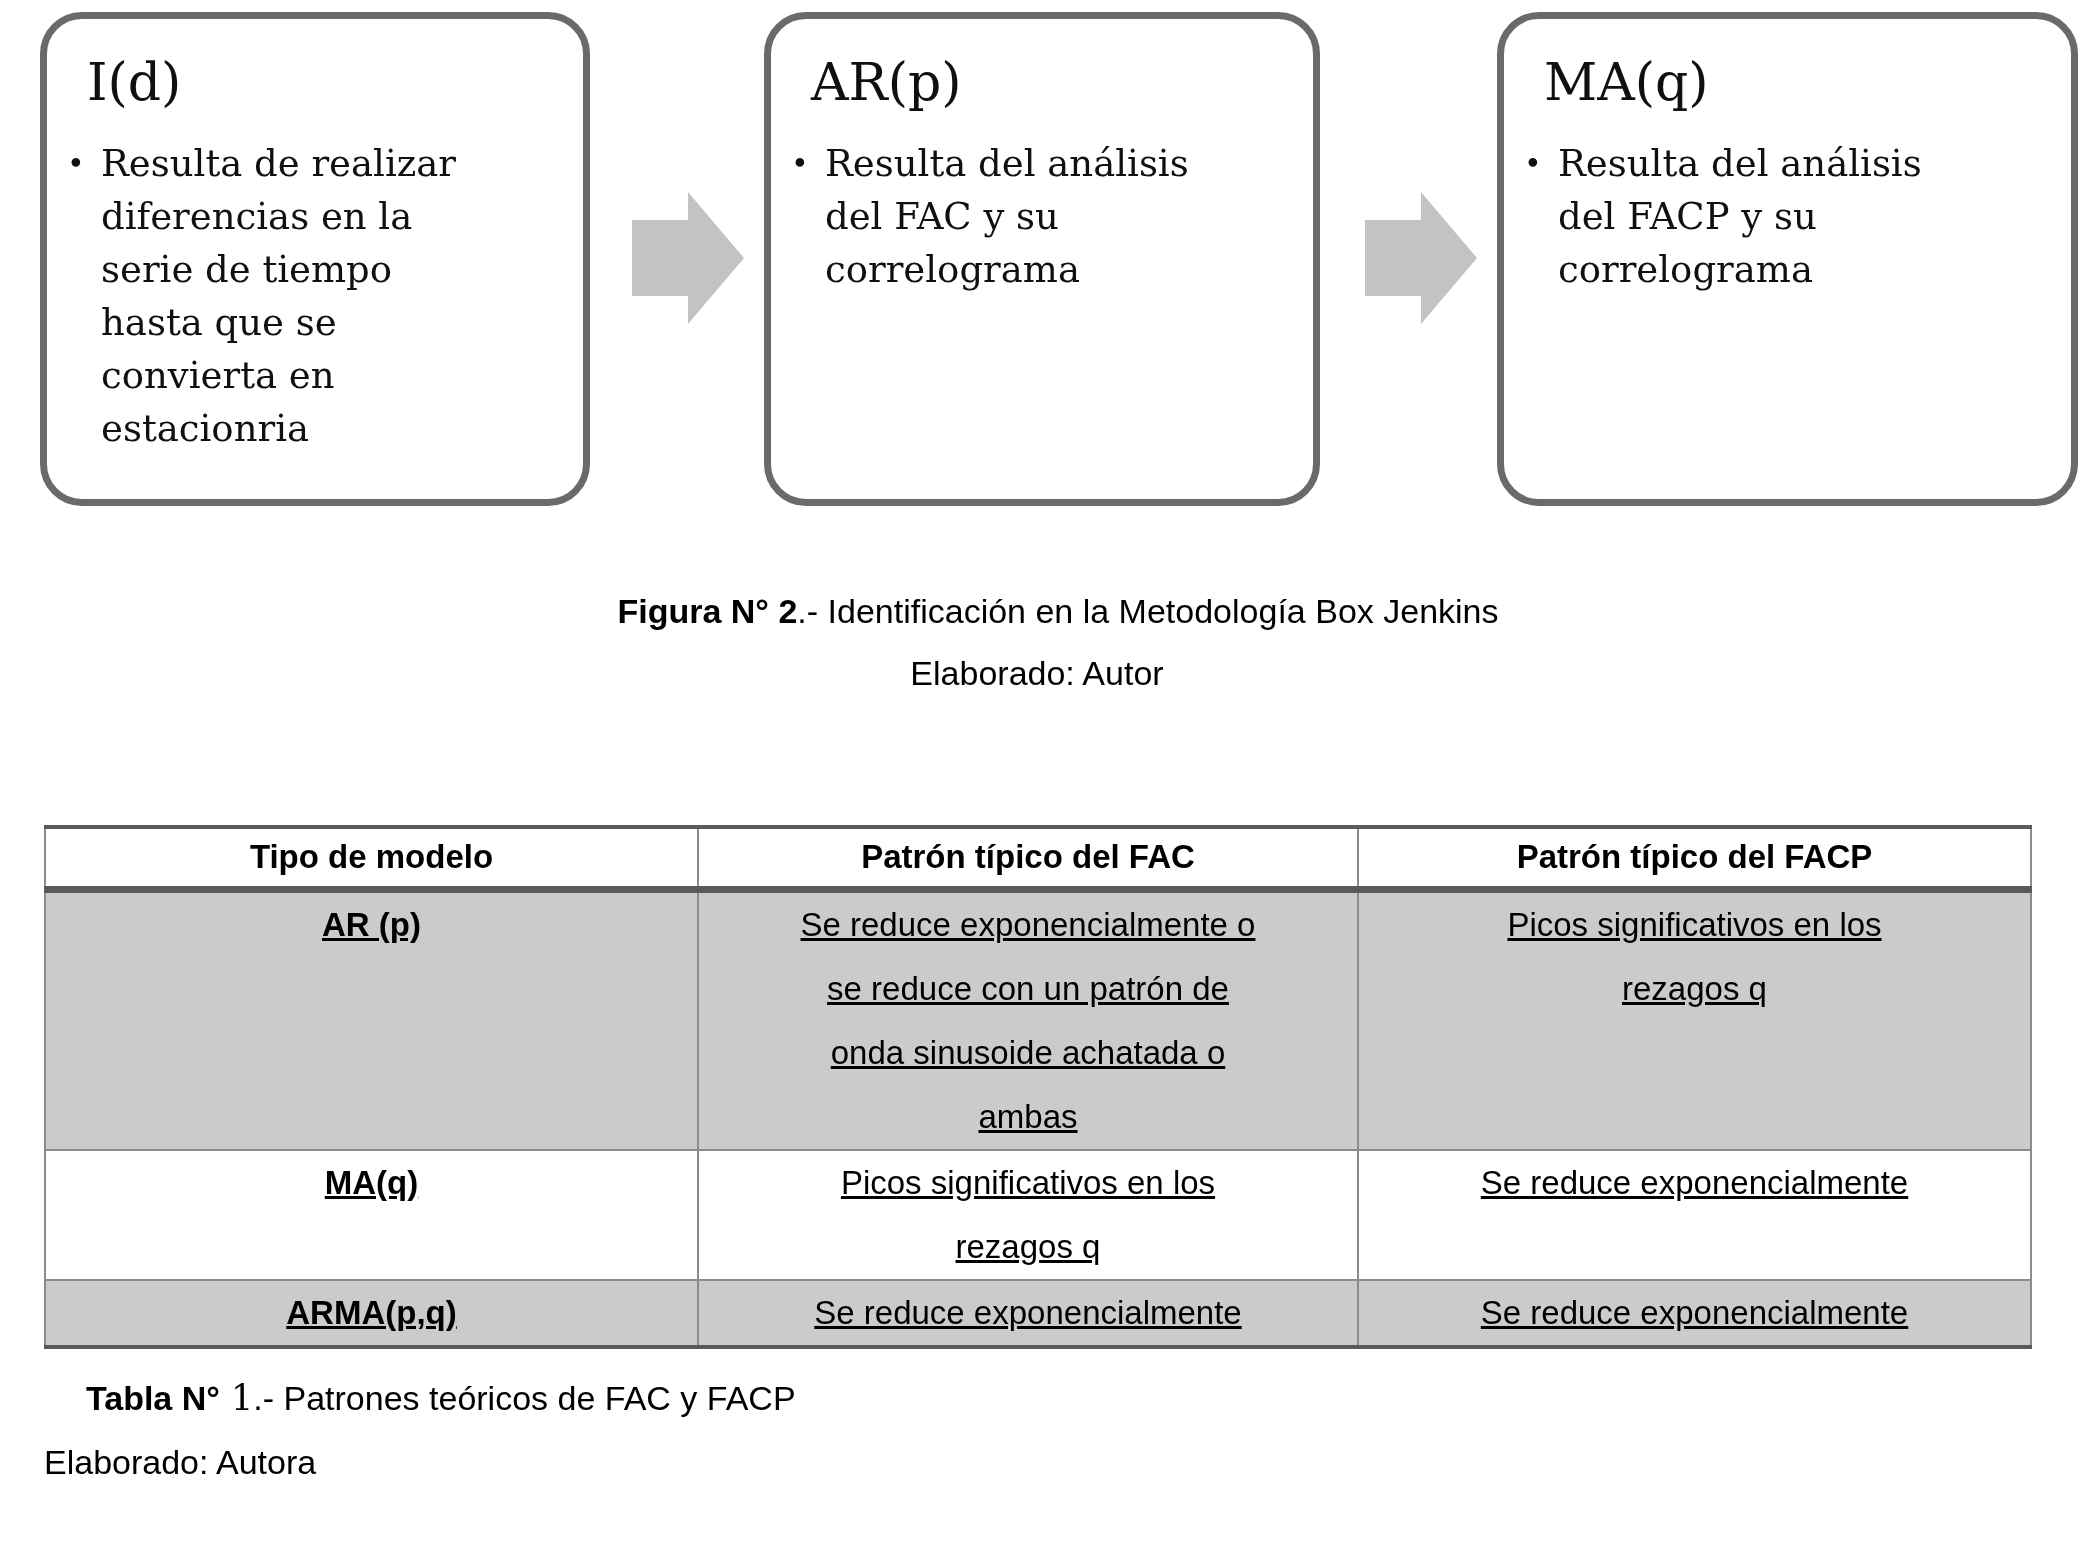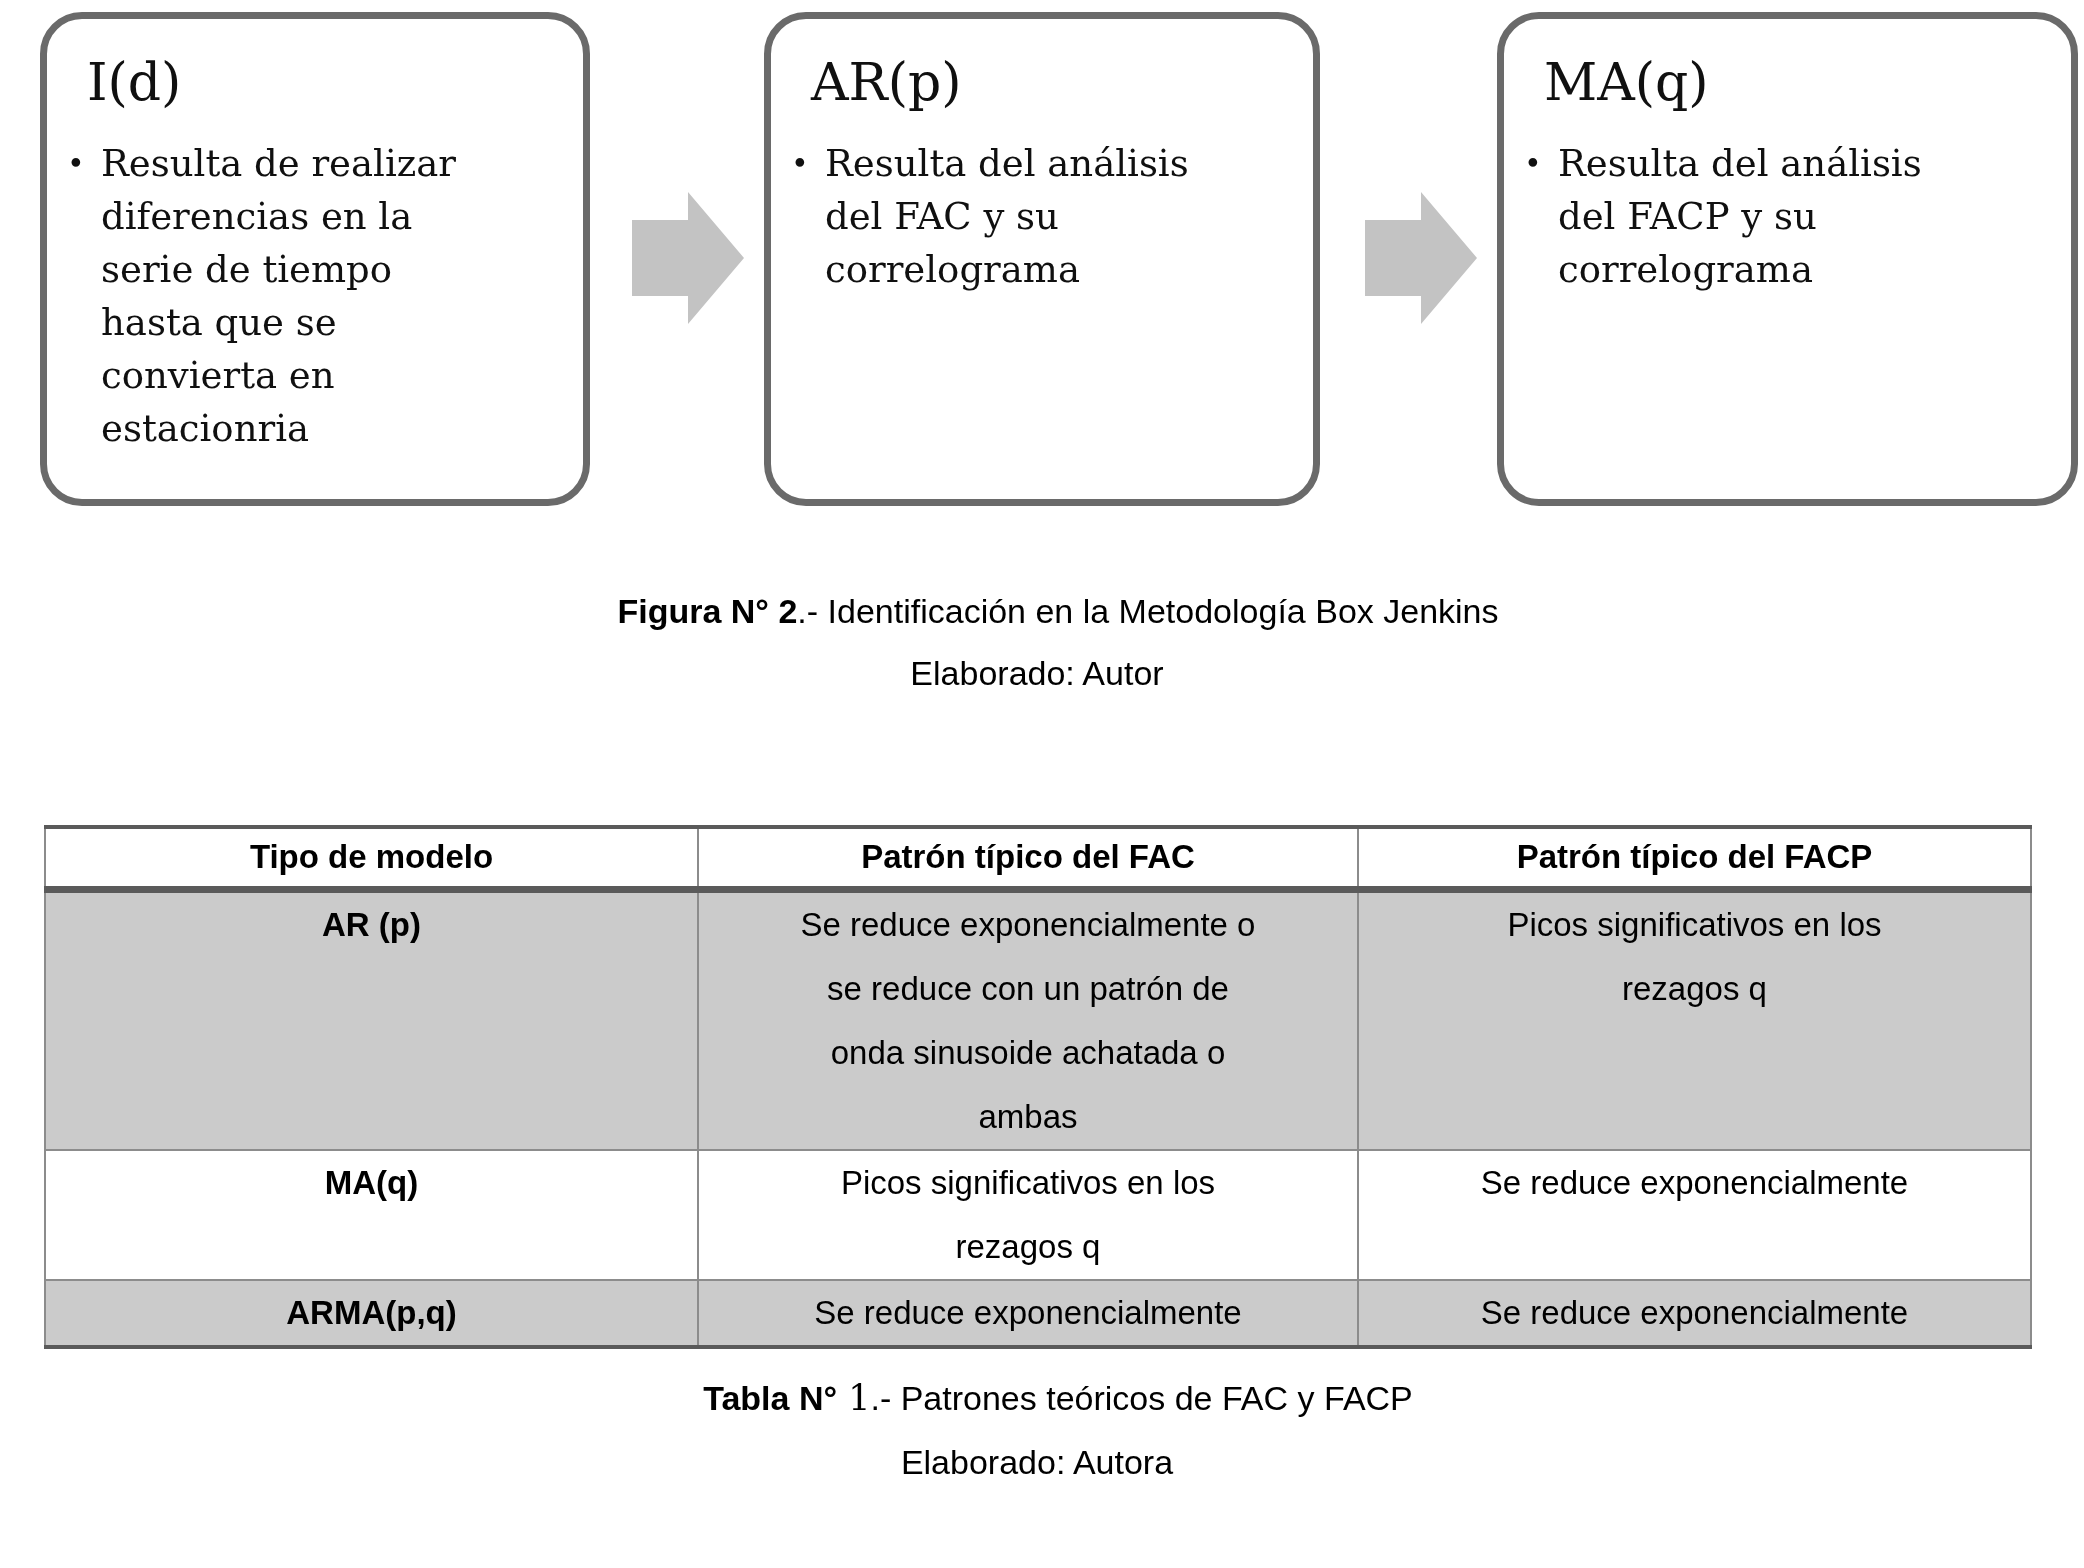--- a/index.html
+++ b/index.html
@@ -87,31 +87,32 @@
     height:62px; vertical-align:middle;
     font-size:33px; font-weight:bold;
     background:#fff;
     border-bottom:7px solid var(--table-rule,#5a5a5a);
   }
   .dtable td {
     font-size:33px; line-height:64px;
     vertical-align:top;
     white-space:pre-line;
     background:#fff;
+    text-decoration:underline;
   }
   .dtable tr.shaded td { background:var(--row-shade,#cbcbcb); }
   .dtable td.model { font-weight:bold; }
   .row-ar td   { height:258px; }
   .row-ma td   { height:128px; }
   .row-arma td { height:64px; }
 
   
   .tbl-caption {
     position:absolute; top:1366px; left:44px; width:1986px;
-    text-align:center;
+    text-align:left;
     font-size:34px; line-height:64px;
   }
 </style>
 </head>
 <body>
 
 <div class="page">
 
   <div class="diagram">
 

